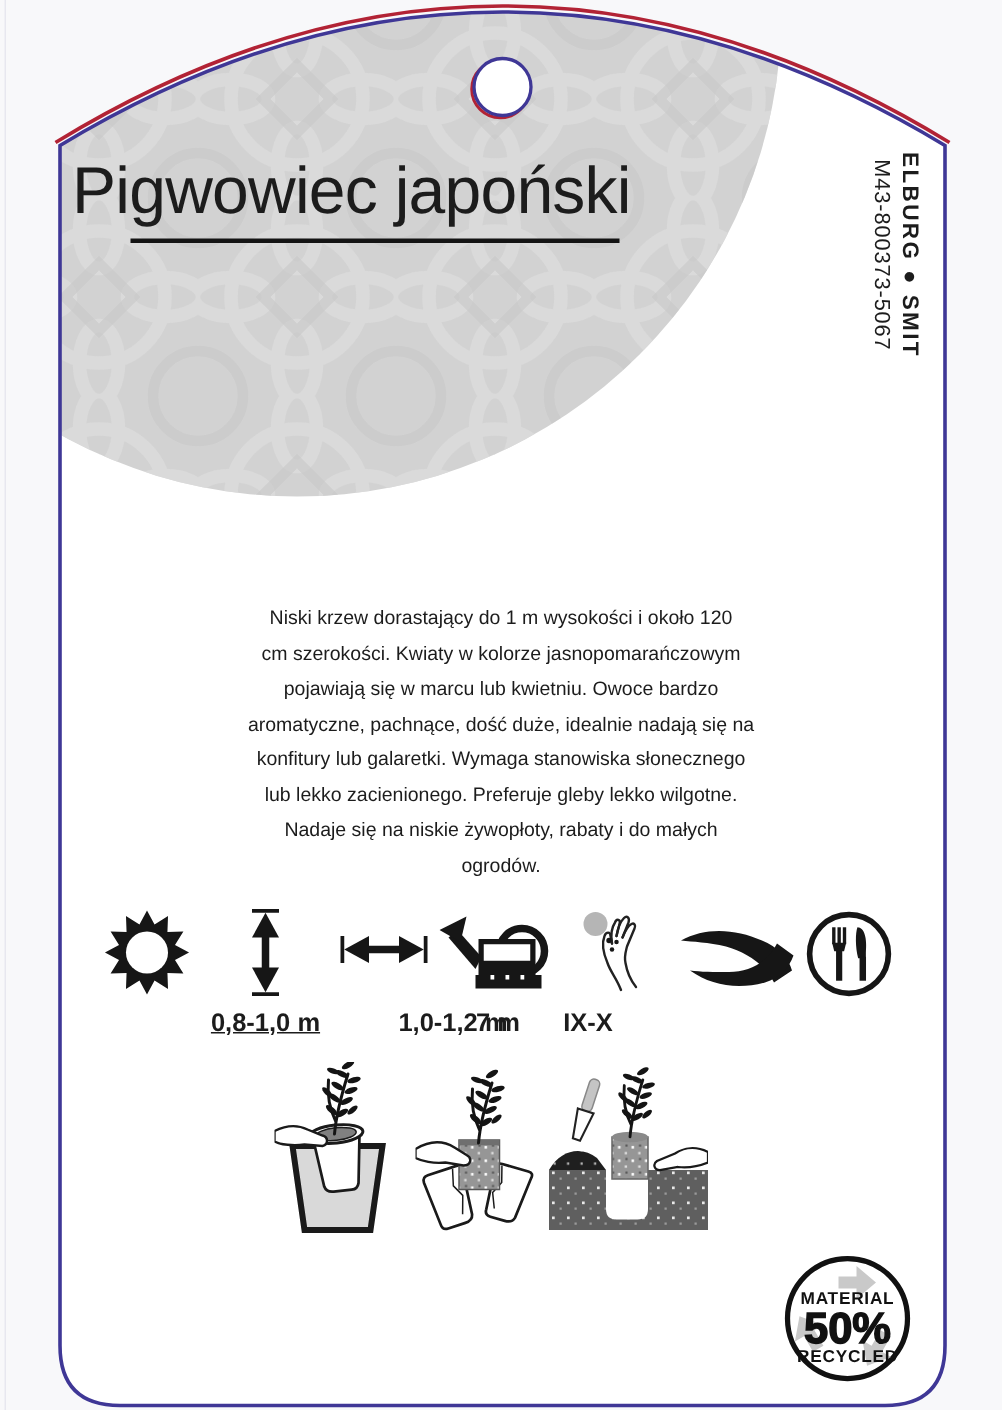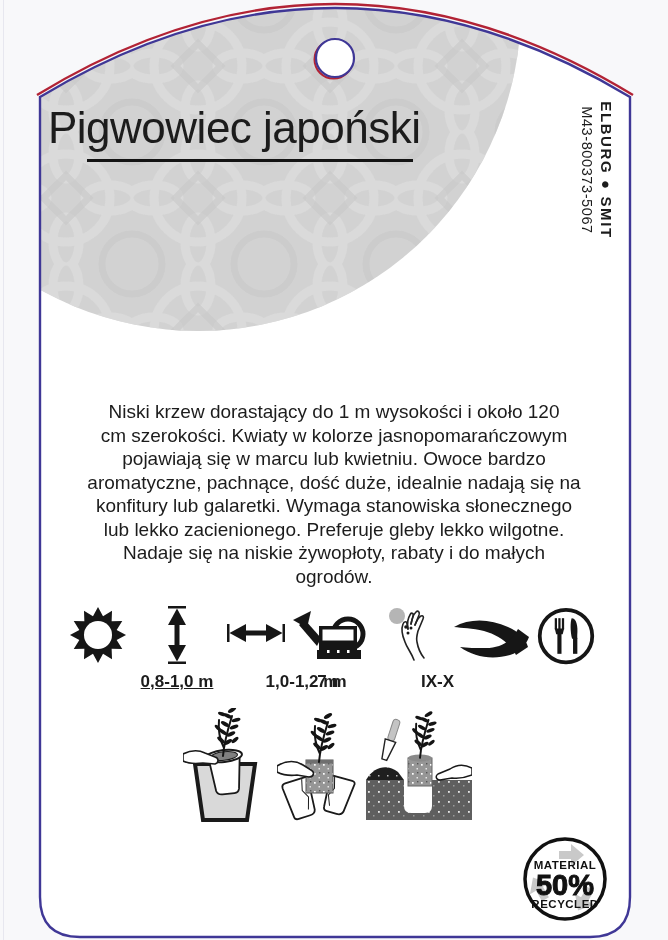--- a/index.html
+++ b/index.html
@@ -7,27 +7,27 @@
   .stage{position:relative;width:660px;height:940px;overflow:hidden;}
   .abs{position:absolute;}
   .edge-line{left:3px;top:0;width:1px;height:940px;background:#e7e7ef;}
   .bg-svg{left:0;top:0;}
   .title{left:48px;top:103px;width:470px;font-size:44px;font-weight:400;letter-spacing:-0.5px;color:#1c1c1c;white-space:nowrap;}
   .title-underline{left:87px;top:159px;width:326px;height:3.2px;background:#141414;}
   .supplier{left:524px;top:148px;width:140px;height:44px;transform:rotate(90deg);text-align:center;line-height:1.3;}
   .supplier-name{font-weight:bold;font-size:15px;letter-spacing:1.6px;white-space:nowrap;display:block;}
   .supplier-code{font-size:14.5px;letter-spacing:0.6px;white-space:nowrap;display:block;}
   .names{left:54px;top:326px;width:560px;text-align:center;font-weight:bold;font-size:23px;line-height:31px;}
-  .desc{left:48px;top:400px;width:572px;text-align:center;font-size:19px;line-height:23.5px;white-space:pre-line;}
+  .desc{left:48px;top:400px;width:572px;text-align:center;font-size:13px;line-height:23.5px;white-space:pre-line;}
   .icon{position:absolute;}
   .icon-label{position:absolute;top:672px;width:96px;text-align:center;font-size:17px;font-weight:bold;}
   .lbl-height{left:129px;text-decoration:underline;}
   .lbl-width{left:208px;padding-left:46px;}
   .lbl-distance{left:284px;}
-  .lbl-harvest{left:358px;text-align:right;}
+  .lbl-harvest{left:344px;}
   svg{display:block;}
 </style>
 </head>
 <body>
 
 <div class="stage">
 
   <div class="abs edge-line"></div>
 
   <svg class="abs bg-svg" width="668" height="940" viewBox="0 0 668 940">

